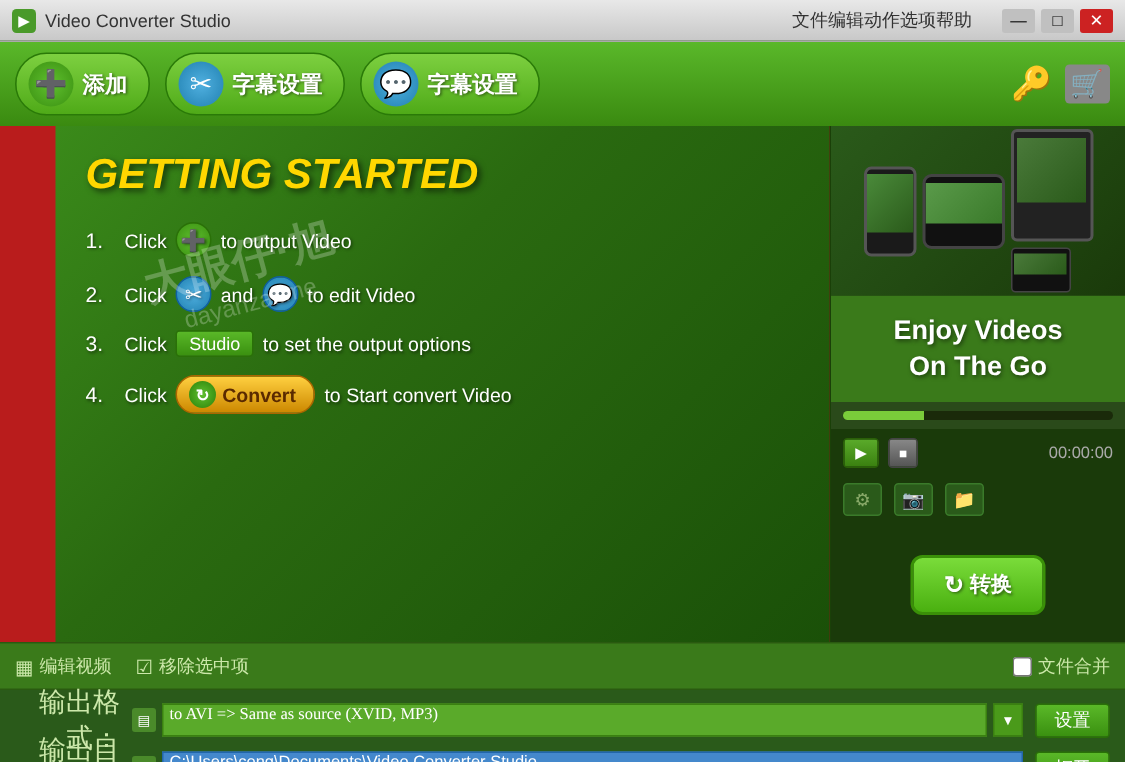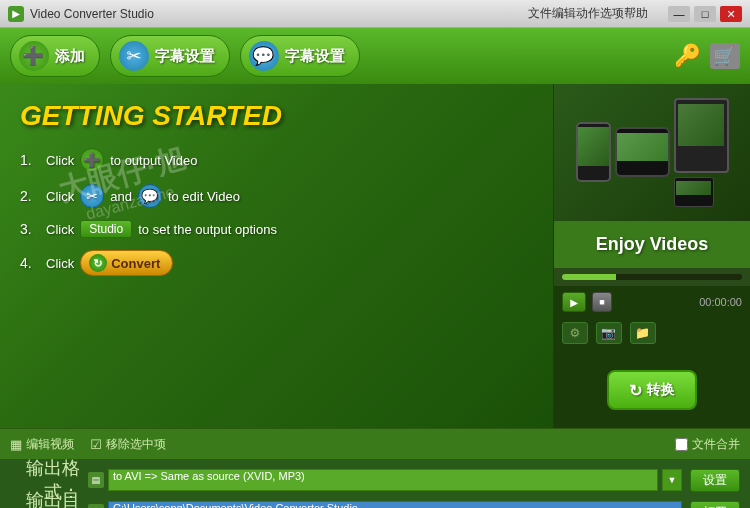--- a/index.html
+++ b/index.html
@@ -115,21 +115,22 @@
       background: #888;
       padding: 2px 4px;
       border-radius: 3px;
       cursor: pointer;
     }
 
     
     .main-area {
       display: flex;
       height: 344px;
-      background: #22c55e;
+      background: #b91c1c;
+      padding-left: 37px;
     }
 
     
     .left-panel {
       flex: 1;
       background: linear-gradient(135deg, #3a8a1a 0%, #2a6a10 40%, #1a5008 100%);
       padding: 16px 20px;
       position: relative;
       border-right: 1px solid #1a4008;
     }
@@ -442,20 +443,21 @@
     }
     .settings-select {
       flex: 1;
       height: 22px;
       background: #5aaa2a;
       border: 1px solid #3a8010;
       color: white;
       font-size: 11px;
       padding: 0 4px;
       cursor: pointer;
+      font-family: Liberation Serif, serif;
     }
     .settings-dropdown-arrow {
       width: 20px;
       height: 22px;
       background: #4a9a1a;
       border: 1px solid #3a8010;
       display: flex;
       align-items: center;
       justify-content: center;
       font-size: 9px;
@@ -581,20 +583,21 @@
         <span class="step-text">to set the output options</span>
       </li>
 
       <li class="step-item">
         <span class="step-num">4.</span>
         <span class="step-text">Click</span>
         <button class="step-convert-btn">
           <div class="convert-icon">↻</div>
           <span>Convert</span>
         </button>
+        <span class="step-text">to Start convert Video</span>
       </li>
     </ul>
 
   </div>
 
   <div class="right-panel">
 
     <div class="preview-image-area">
       <div class="device-collage">
         <div class="device-phone">
@@ -610,20 +613,21 @@
           <div style="width:40px;height:30px;background:#111;border:1px solid #444;border-radius:3px;">
             <div style="width:90%;height:50%;background:linear-gradient(135deg,#4a7a3a,#2a5a1a);margin:3px auto 0;"></div>
           </div>
         </div>
       </div>
     </div>
 
     <div class="preview-label">
       <div class="preview-label-text">
         <div>Enjoy Videos</div>
+        <div>On The Go</div>
       </div>
     </div>
 
     <div class="preview-controls">
       <div class="progress-bar-container">
         <div class="progress-bar-fill"></div>
       </div>
     </div>
 
     <div class="playback-controls">

